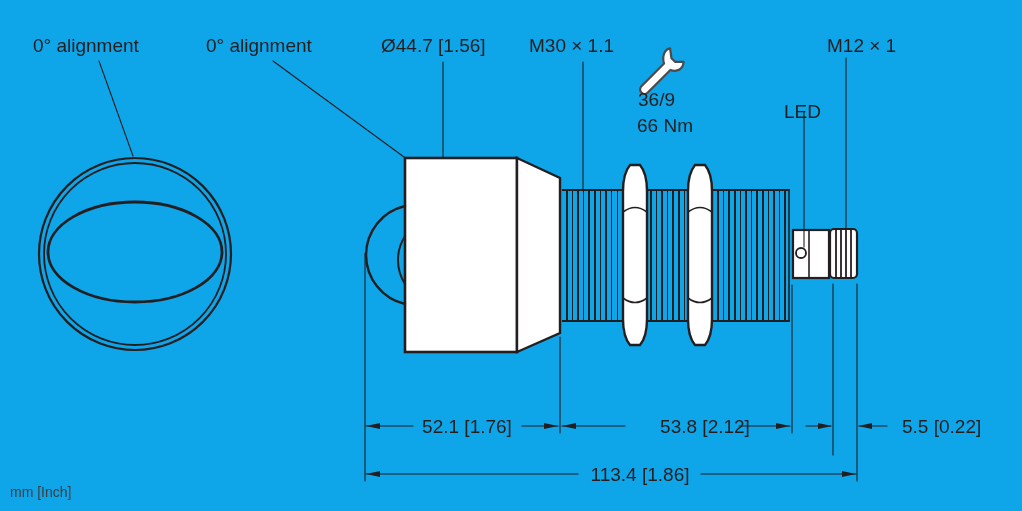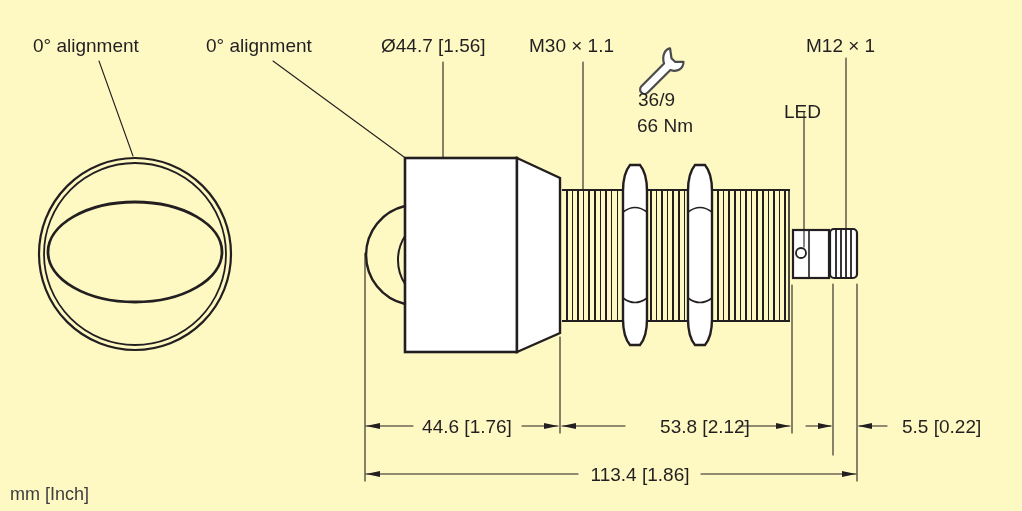--- a/index.html
+++ b/index.html
@@ -1,40 +1,40 @@
 <!DOCTYPE html>
 <html><head>
 <meta charset="utf-8">
 <style>
   html,body{margin:0;padding:0;background:#fff;}
   #canvas{
     position:relative;
     width:1022px;height:511px;
-    background:#fef9c3;
+    background:#0ea5e9;
     font-family:"Liberation Sans", sans-serif;
     overflow:hidden;
   }
   #lineart{position:absolute;left:0;top:0;}
   
   #threads{
     position:absolute;left:562px;top:189px;width:228px;height:133px;
     box-sizing:border-box;
     border-top:2.2px solid #231f20;
     border-bottom:2.2px solid #231f20;
     background:repeating-linear-gradient(to right,
       transparent 0px, transparent 4.1px,
       #231f20 4.1px, #231f20 5.6px);
   }
   .lbl{
     position:absolute;
     font-size:19px;line-height:1.05;
     color:#231f20;white-space:nowrap;
   }
   .ctr{transform:translateX(-50%);}
-  .muted{color:#3d3d3f;font-size:18px;}
+  .muted{color:#3d3d3f;font-size:14px;}
 </style>
 </head>
 <body>
 
 <div id="canvas">
 
   <div id="threads"></div>
 
   <svg id="lineart" width="1022" height="511" viewBox="0 0 1022 511">
     <g fill="none" stroke="#231f20" stroke-linecap="round">
@@ -133,24 +133,24 @@
                  L -26,4.5
                  A 4.5,4.5 0 0 1 -26,-4.5 Z"></path>
       </g>
     </g>
   </svg>
 
   <div class="lbl" style="left:33px;top:36px">0° alignment</div>
   <div class="lbl" style="left:206px;top:36px">0° alignment</div>
   <div class="lbl" style="left:381px;top:36px">Ø44.7 [1.56]</div>
   <div class="lbl" style="left:529px;top:36px">M30 × 1.1</div>
-  <div class="lbl" style="left:806px;top:36px">M12 × 1</div>
+  <div class="lbl" style="left:827px;top:36px">M12 × 1</div>
   <div class="lbl" style="left:784px;top:102px">LED</div>
   <div class="lbl" style="left:638px;top:90px">36/9</div>
   <div class="lbl" style="left:637px;top:116px">66 Nm</div>
 
-  <div class="lbl ctr" style="left:467px;top:417px">44.6 [1.76]</div>
+  <div class="lbl ctr" style="left:467px;top:417px">52.1 [1.76]</div>
   <div class="lbl ctr" style="left:705px;top:417px">53.8 [2.12]</div>
   <div class="lbl" style="left:902px;top:417px">5.5 [0.22]</div>
   <div class="lbl ctr" style="left:640px;top:465px">113.4 [1.86]</div>
 
   <div class="lbl muted" style="left:10px;top:485px">mm [Inch]</div>
 </div>
 
 </body></html>

